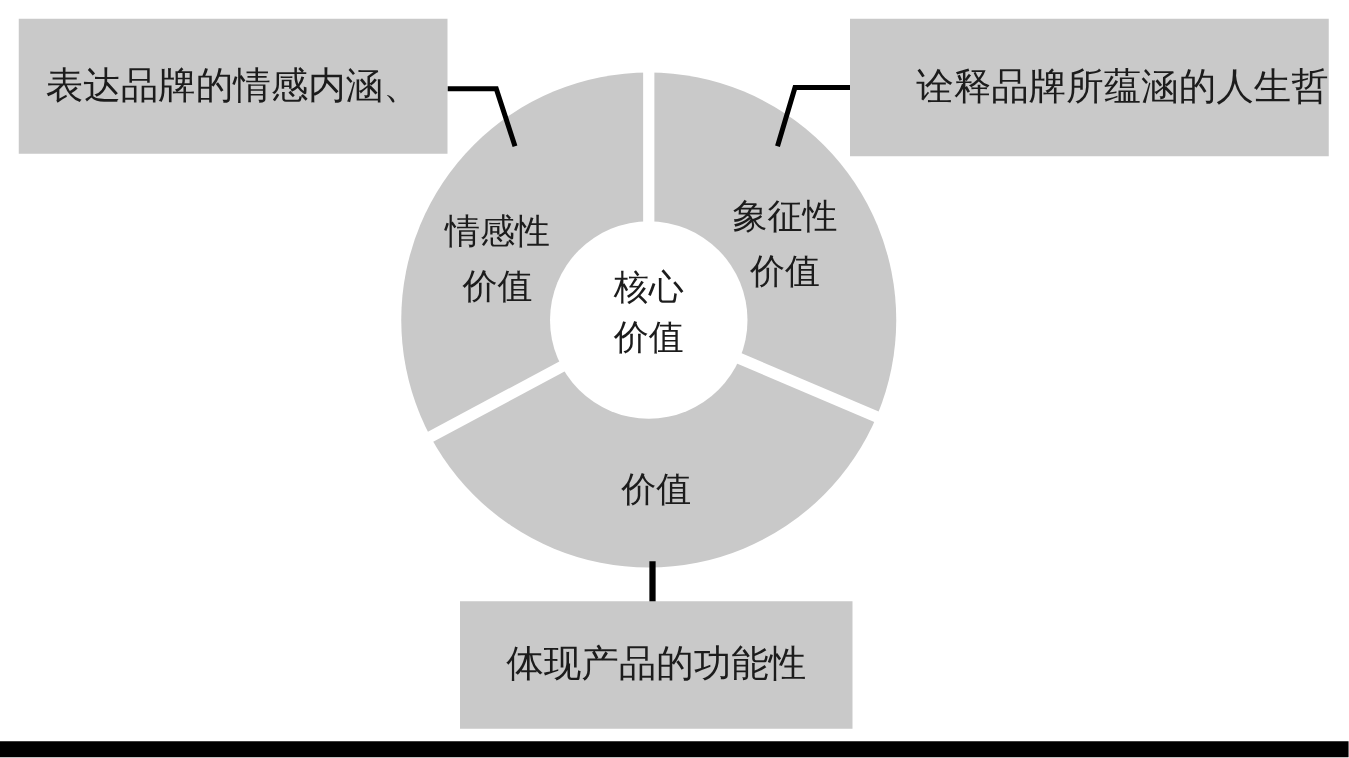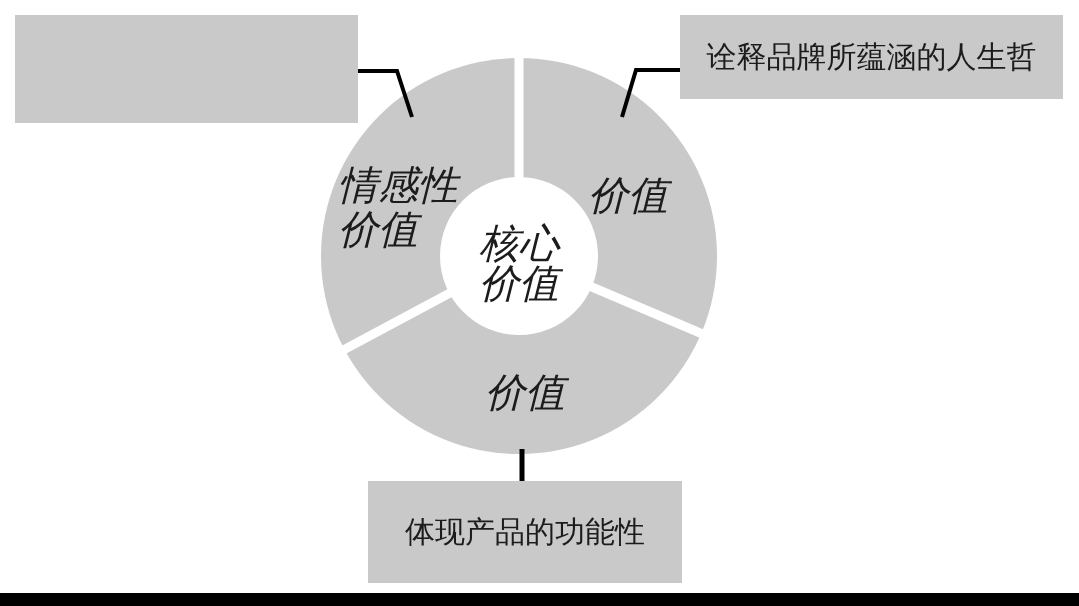--- a/index.html
+++ b/index.html
@@ -17,24 +17,24 @@
     background:#c9c9c9;
     display:flex;flex-direction:column;
     align-items:center;justify-content:center;
     text-align:center;
     font-size:30px;line-height:46px;
     z-index:2;
   }
   .seg-label{
     position:absolute;
     transform:translate(-50%,-50%);
-    font-size:40px;line-height:44px;
+    text-align:center;
+    font-size:28px;line-height:44px;
     white-space:nowrap;
     z-index:2;
-    font-style:italic;
   }
   .core-label{line-height:40px;}
   .bottom-bar{
     position:absolute;
     left:0;top:593px;width:1079px;height:13px;
     background:#000000;
     z-index:3;
   }
   .line{display:block;}
 </style>
@@ -52,43 +52,45 @@
     <line x1="519" y1="256" x2="712" y2="338" stroke-width="9" stroke="#ffffff"></line>
 
     <circle cx="519" cy="256" r="79" fill="#ffffff"></circle>
 
     <polyline points="358,71 397,71 412,117" fill="none" stroke-width="4" stroke="#000000"></polyline>
     <polyline points="680,70 636,70 622,117" fill="none" stroke-width="4" stroke="#000000"></polyline>
     <line x1="522" y1="449" x2="522" y2="482" stroke-width="5" stroke="#000000"></line>
   </svg>
 
   <div class="callout" style="left:15px;top:15px;width:343px;height:108px;">
+    <span class="line">表达品牌的情感内涵、</span>
   </div>
 
-  <div class="callout" style="left:680px;top:15px;width:383px;height:84px;">
+  <div class="callout" style="left:680px;top:15px;width:383px;height:110px;align-items:flex-end;">
     <span class="line">诠释品牌所蕴涵的人生哲</span>
   </div>
 
   <div class="callout" style="left:368px;top:481px;width:314px;height:102px;gap:12px;">
     <span class="line">体现产品的功能性</span>
   </div>
 
   <div class="seg-label" style="left:398px;top:207px;">
     <span class="line">情感性</span>
     <span class="line">价值</span>
   </div>
 
   <div class="seg-label" style="left:628px;top:195px;">
+    <span class="line">象征性</span>
     <span class="line">价值</span>
   </div>
 
   <div class="seg-label" style="left:525px;top:392px;">
     <span class="line">价值</span>
   </div>
 
-  <div class="seg-label core-label" style="left:519px;top:263px;">
+  <div class="seg-label core-label" style="left:519px;top:250px;">
     <span class="line">核心</span>
     <span class="line">价值</span>
   </div>
 
   <div class="bottom-bar"></div>
 
 </div>
 
 </body></html>

